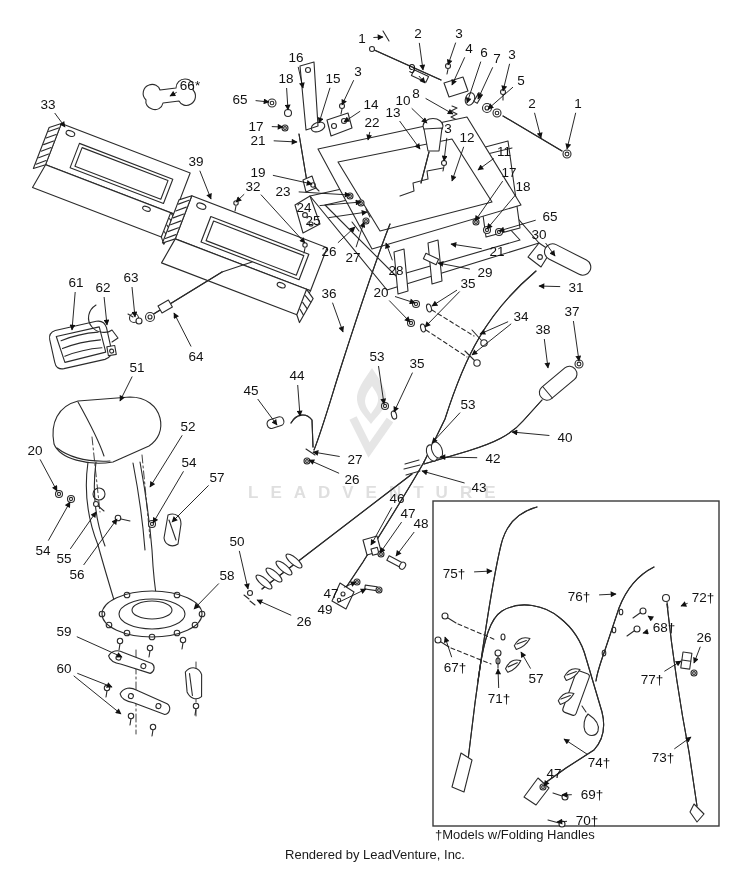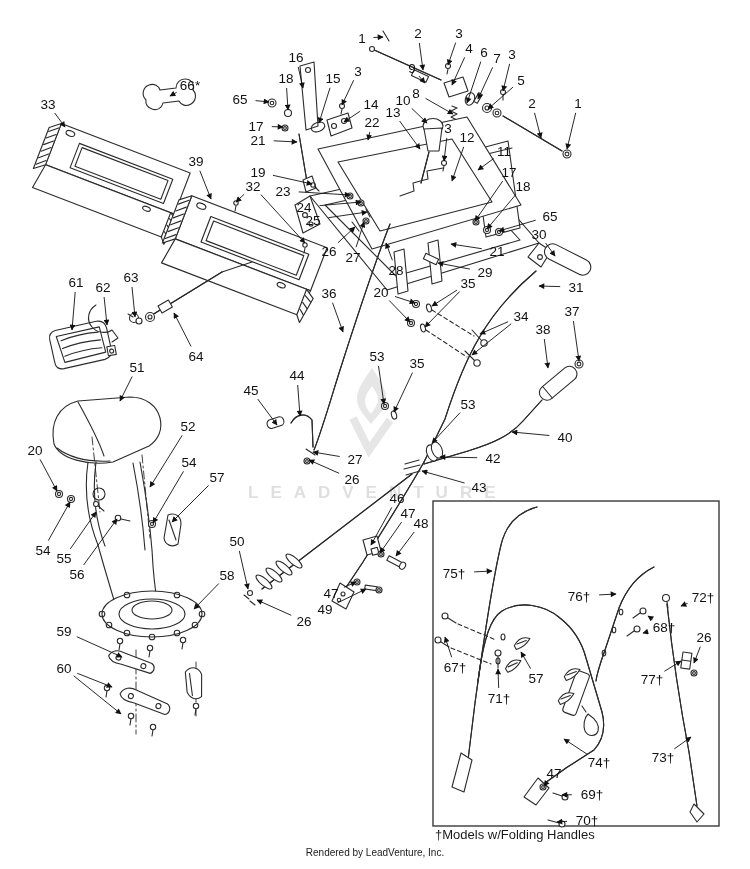--- a/index.html
+++ b/index.html
@@ -8,21 +8,21 @@
   svg{display:block;position:absolute;left:0;top:0;}
   .art{stroke:#2b2b2b;stroke-width:1.1;fill:none;stroke-linecap:round;stroke-linejoin:round;}
   .wfill{fill:#fff;}
   .dash{stroke-dasharray:4 3;}
   .dashdot{stroke-dasharray:8 3 2 3;stroke-width:.9;}
   .label-text{font-family:"Liberation Sans",sans-serif;font-size:13.5px;fill:#111;}
   .leader{stroke:#111;stroke-width:.9;fill:none;}
   #watermark-text{font-family:"Liberation Sans",sans-serif;font-weight:bold;}
   #inset-caption{position:absolute;left:435px;top:827px;font-size:13px;color:#1a1a1a;}
   #footer-credit{position:absolute;left:0;top:847px;width:750px;text-align:center;
-                 font-size:10px;color:#1a1a1a;}
+                 font-size:13px;color:#1a1a1a;}
 </style>
 </head>
 <body>
 
 <div id="page">
 <svg id="diagram-svg" width="750" height="869" viewBox="0 0 750 869">
   <defs>
     <marker id="arrow" viewBox="0 0 10 10" refX="9" refY="5" markerWidth="7.5" markerHeight="6.5" orient="auto-start-reverse">
       <path d="M0,0 L10,5 L0,10 Z" fill="#111"></path>
     </marker>

